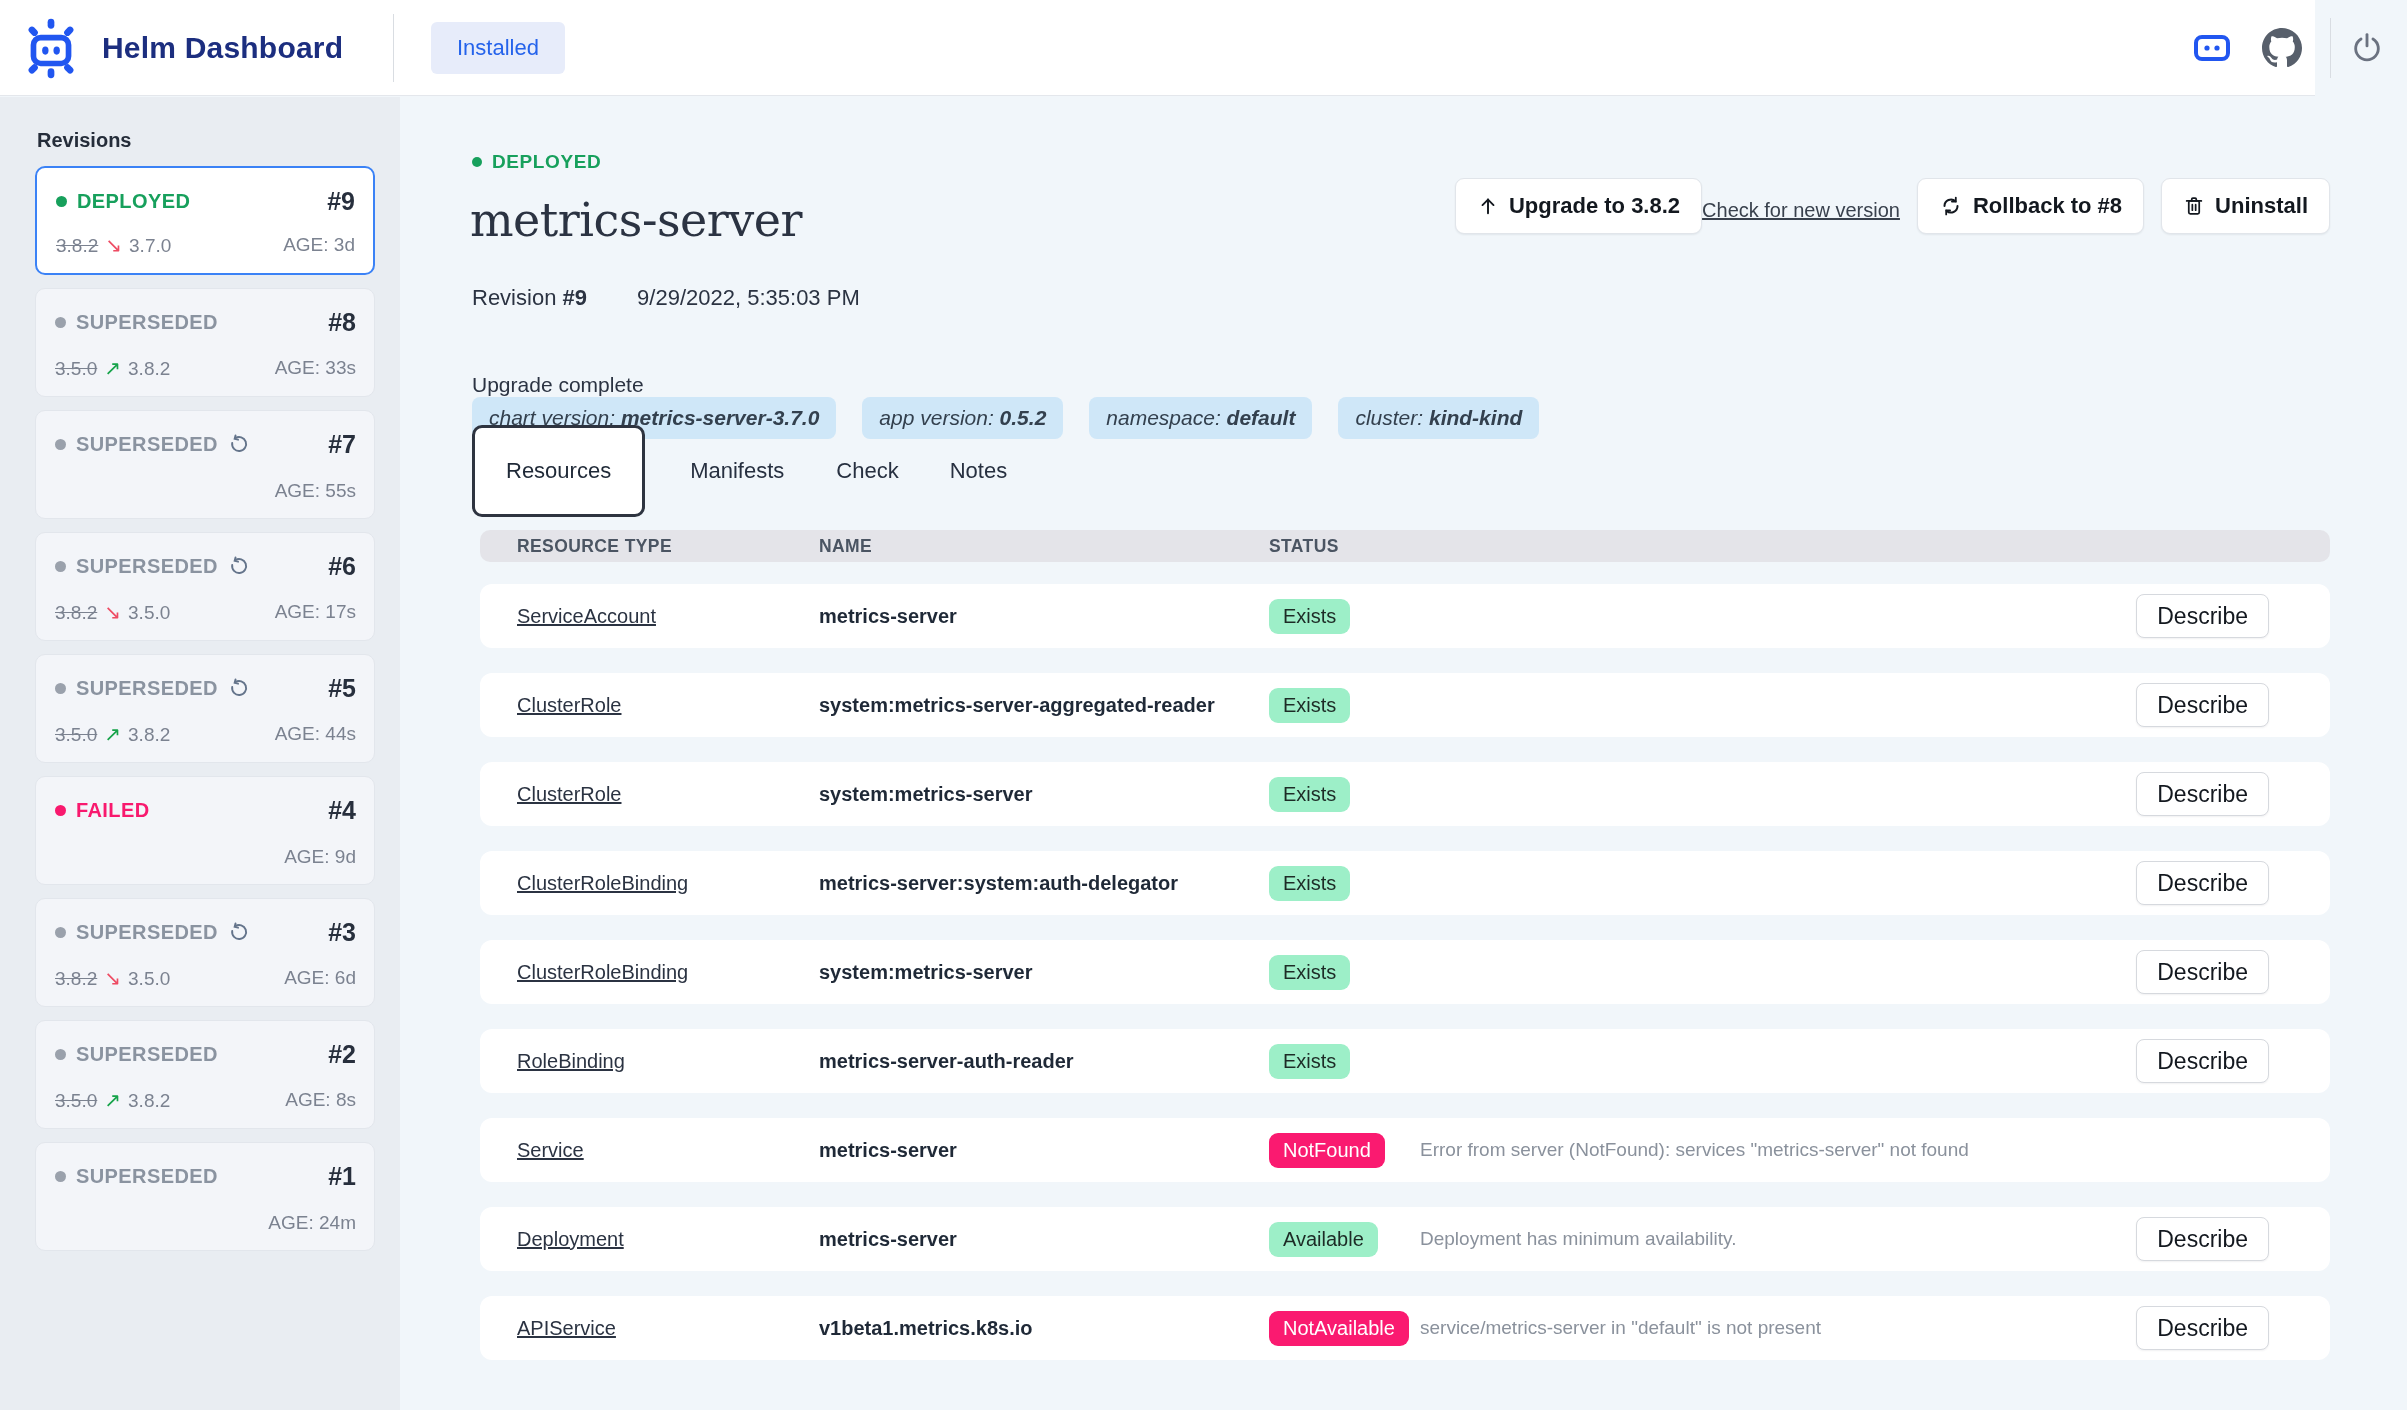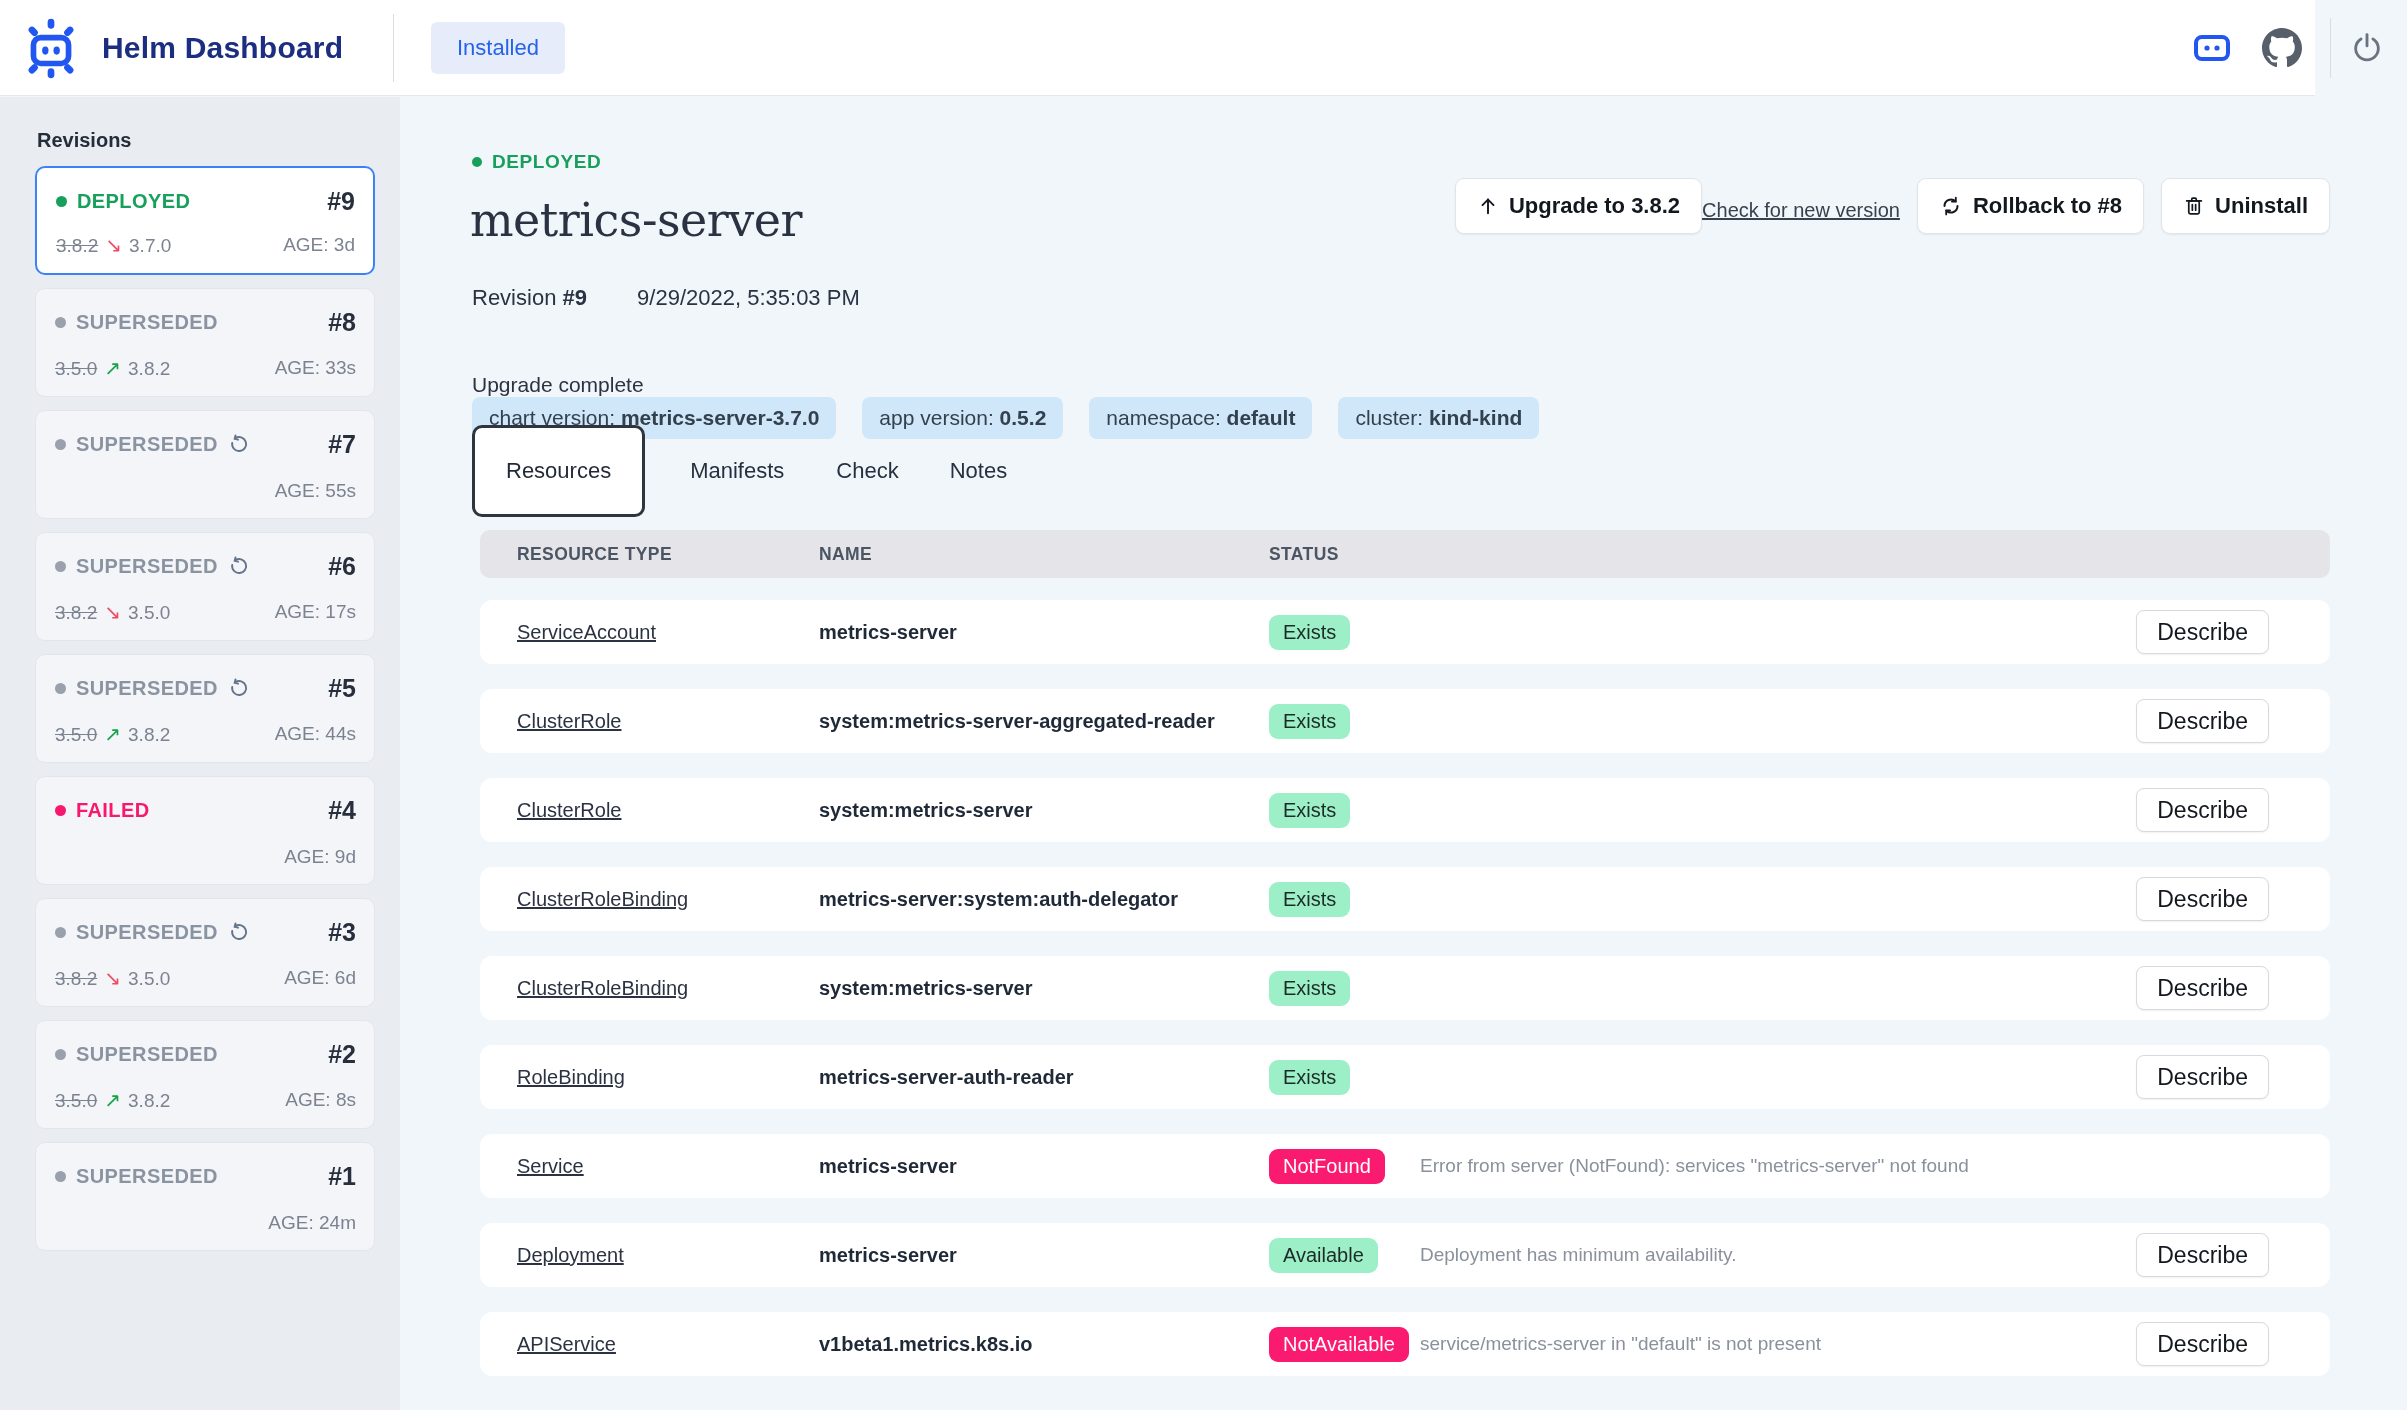--- a/index.html
+++ b/index.html
@@ -67,21 +67,21 @@
   .release-status .dot { width:10px; height:10px; border-radius:50%; background:#17a05c; margin-right:10px; }
   .release-status .txt { font-size:19px; font-weight:bold; color:#17a05c; letter-spacing:.6px; }
   .release-title {
     position:absolute; left:69px; top:96px;
     font-family:"DejaVu Serif", "Liberation Serif", serif;
     font-size:46px; font-weight:500; color:#2b3342; letter-spacing:-.5px;
   }
   .rev-line { position:absolute; left:71px; top:188px; font-size:22px; color:#2b3342; }
   .rev-line b { font-weight:bold; }
   .rev-date { margin-left:44px; }
-  .badges { position:absolute; left:71px; top:212px; margin-top:88px; display:flex; gap:26px; }
+  .badges { position:absolute; left:71px; top:212px; margin-top:88px; display:flex; gap:26px;font-style:italic; }
   .badge {
     background:#cfe7f8; border-radius:8px; padding:9px 17px;
     font-size:21px; color:#33404e; white-space:nowrap;
   }
   .badge b { font-weight:bold; }
   .upgrade-note { position:absolute; left:71px; top:276px; font-size:21px; color:#2b3342; }
 
   .actions { position:absolute; top:81px; right:77px; display:flex; gap:17px; align-items:flex-start; }
   .action-col { display:flex; flex-direction:row; }
   .btn {
@@ -101,21 +101,21 @@
     background:#ffffff; border:3px solid #2e3440; border-radius:10px;
     font-size:22px; color:#1f2937; font-family:inherit; cursor:pointer;
   }
   .tab { background:none; border:none; font-family:inherit; font-size:22px; color:#273040; cursor:pointer; }
   .tab-manifests { margin-left:45px; } .tab-values { margin-left:52px; } .tab-notes { margin-left:51px; }
 
   
   .res-table { position:absolute; left:79px; top:433px; width:1850px; }
   .tbl-grid { display:grid; grid-template-columns:339px 450px 151px 1fr 170px; align-items:center; }
   .tbl-head {
-    height:48px; background:#e4e4e9; border-radius:10px;
+    height:32px; background:#e4e4e9; border-radius:10px;
     font-size:17.5px; font-weight:bold; color:#4b5563; letter-spacing:.4px;
   }
   .tbl-head .c1 { padding-left:37px; }
   .tbl-rows { margin-top:22px; }
   .tbl-row { height:64px; margin-bottom:25px; background:#ffffff; border-radius:12px; }
   .tbl-row .c1 { padding-left:37px; font-size:20px; color:#2b3342;text-decoration:underline; }
   .cell-name { font-size:20px; font-weight:bold; color:#1f2937; }
   .pill {
     display:inline-block; padding:6px 14px; border-radius:9px; font-size:20px; white-space:nowrap;
   }

